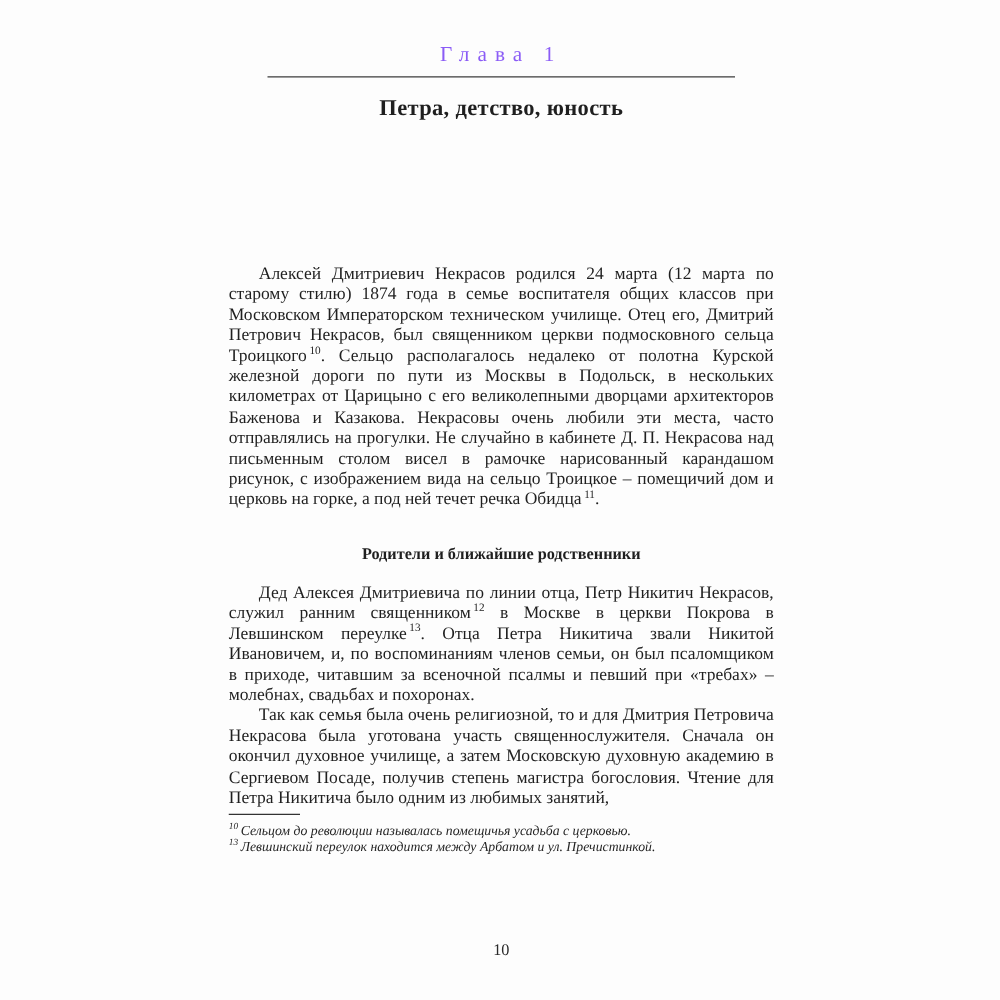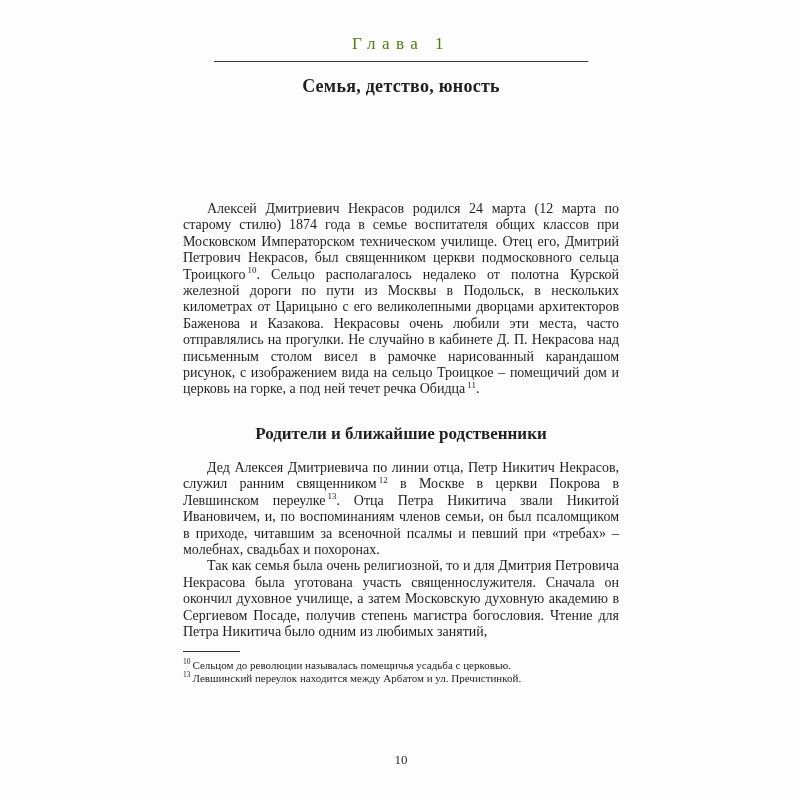--- a/index.html
+++ b/index.html
@@ -17,55 +17,55 @@
   }
   
   .header {
     position: absolute;
     left: 183px; top: 34px; width: 436px;
     text-align: center;
   }
   .chapter-label {
     font-size: 17px;
     letter-spacing: 0.38em;
-    color: #4d7c0f;
+    color: #8b5cf6;
   }
   .chapter-rule {
     width: 374px;
     margin: 7px auto 0 auto;
     border: 0;
     border-top: 1.6px solid #3c3c3c;
   }
   .chapter-title {
     margin: 14px 0 0 0;
     font-size: 18px;
     font-weight: bold;
     letter-spacing: 0.015em;
   }
   
   .main {
     position: absolute;
-    left: 183px; top: 201px; width: 436px;
+    left: 183px; top: 212px; width: 436px;
   }
   .para {
     margin: 0;
     font-size: 14px;
     line-height: 16.4px;
     text-align: justify;
     text-indent: 24px;
   }
   .para sup {
     font-size: 9px;
     line-height: 0;
     margin-left: 2px;
     letter-spacing: 0;
   }
   .section-title {
     margin: 26px 0 16px 0;
-    font-size: 17px;
+    font-size: 13px;
     font-weight: bold;
     text-align: center;
     font-family: Liberation Serif, serif;
   }
   
   .footer {
     position: absolute;
     left: 183px; top: 651px; width: 436px;
   }
   .fn-rule {
@@ -74,20 +74,21 @@
     border: 0;
     border-top: 1.2px solid #333333;
   }
   .footnote {
     font-size: 11px;
     line-height: 12.6px;
     text-align: justify;
     padding-left: 13px;
     text-indent: -13px;
     color: #242424;
+    font-style: italic;
   }
   .footnote sup {
     font-size: 7.5px;
     line-height: 0;
     margin-right: 2px;
   }
   .page-number {
     position: absolute;
     left: 183px; top: 752px; width: 436px;
     text-align: center;
@@ -96,21 +97,21 @@
   }
 </style>
 </head>
 <body>
 
 <div class="page">
 
   <div class="header">
     <div class="chapter-label">Глава 1</div>
     <hr class="chapter-rule">
-    <h1 class="chapter-title">Семья, детство, юность</h1>
+    <h1 class="chapter-title">Петра, детство, юность</h1>
   </div>
 
   <div class="main">
     <div>
         <p class="para">Алексей Дмитриевич Некрасов родился 24 марта (12 марта по старому стилю) 1874 года в семье воспитателя общих классов при Московском Императорском техническом училище. Отец его, Дмитрий Петрович Некрасов, был священником церкви подмосковного сельца Троицкого<sup>10</sup>. Сельцо располагалось недалеко от полотна Курской железной дороги по пути из Москвы в Подольск, в нескольких километрах от Царицыно с его великолепными дворцами архитекторов Баженова и Казакова. Некрасовы очень любили эти места, часто отправлялись на прогулки. Не случайно в кабинете Д. П. Некрасова над письменным столом висел в рамочке нарисованный карандашом рисунок, с изображением вида на сельцо Троицкое – помещичий дом и церковь на горке, а под ней течет речка Обидца<sup>11</sup>.</p>
       </div>
     <h2 class="section-title">Родители и ближайшие родственники</h2>
     <div>
         <p class="para">Дед Алексея Дмитриевича по линии отца, Петр Никитич Некрасов, служил ранним священником<sup>12</sup> в Москве в церкви Покрова в Левшинском переулке<sup>13</sup>. Отца Петра Никитича звали Никитой Ивановичем, и, по воспоминаниям членов семьи, он был псаломщиком в приходе, читавшим за всеночной псалмы и певший при «требах» – молебнах, свадьбах и похоронах.</p>
         <p class="para">Так как семья была очень религиозной, то и для Дмитрия Петровича Некрасова была уготована участь священнослужителя. Сначала он окончил духовное училище, а затем Московскую духовную академию в Сергиевом Посаде, получив степень магистра богословия. Чтение для Петра Никитича было одним из любимых занятий,</p>

